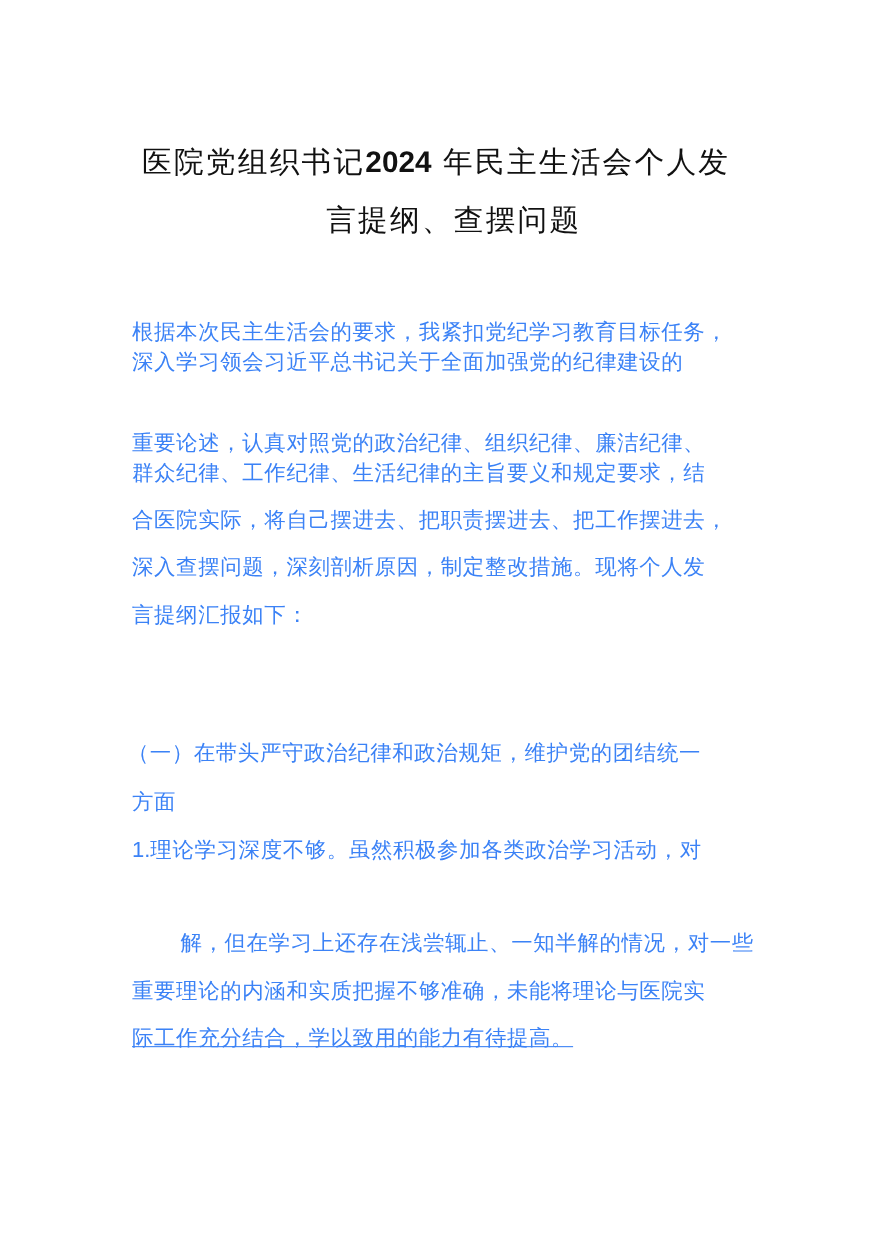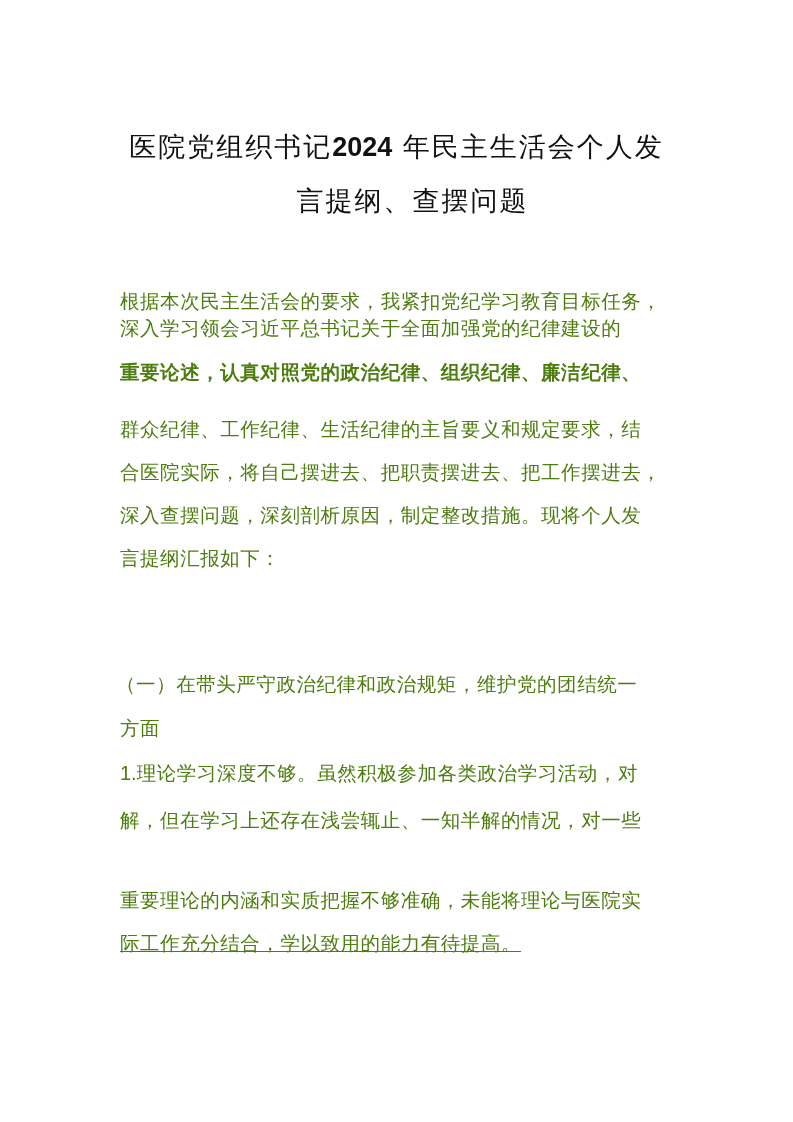--- a/index.html
+++ b/index.html
@@ -3,41 +3,41 @@
 <meta charset="utf-8">
 <style>
   html, body { margin: 0; padding: 0; background: #ffffff; }
   body { width: 793px; height: 1122px; position: relative; overflow: hidden;
          font-family: "DejaVu Sans", "Liberation Sans", sans-serif; color: #111; }
   .page { position: absolute; left: 0; top: 0; width: 793px; height: 1122px; background: #fff; padding-left: 33px; }
   .title-line { position: absolute; left: 0; width: 793px; text-align: center;
                 font-size: 27px; line-height: 34px; letter-spacing: 2px; color: #111; }
   .title-line b { font-family: "Liberation Sans", sans-serif; font-weight: bold; letter-spacing: 0; }
   .line { position: absolute; left: 120px; width: 560px; font-size: 19.5px; line-height: 26px;
-          white-space: nowrap; color: #4d7c0f; letter-spacing: 0.55px; }
+          white-space: nowrap; color: #3b82f6; letter-spacing: 0.55px; }
   .num { font-family: "Liberation Sans", sans-serif; font-size: 20px; letter-spacing: 0; }
 </style>
 </head>
 <body>
 
 <div class="page">
 
   <div class="title-line" style="top:130px;"><span>医院党组织书记</span><b>2024</b> <span>年民主生活会个人发</span></div>
   <div class="title-line" style="top:184px;margin-left:16px;">言提纲、查摆问题</div>
 
   <div class="line" style="top:289px;">根据本次民主生活会的要求，我紧扣党纪学习教育目标任务，</div>
   <div class="line" style="top:316px;">深入学习领会习近平总书记关于全面加强党的纪律建设的</div>
-  <div class="line" style="top:360px;font-weight:bold;">重要论述，认真对照党的政治纪律、组织纪律、廉洁纪律、</div>
+  <div class="line" style="top:390px;">重要论述，认真对照党的政治纪律、组织纪律、廉洁纪律、</div>
   <div class="line" style="top:417px;">群众纪律、工作纪律、生活纪律的主旨要义和规定要求，结</div>
   <div class="line" style="top:503px;">深入查摆问题，深刻剖析原因，制定整改措施。现将个人发</div>
   <div class="line" style="top:460px;">合医院实际，将自己摆进去、把职责摆进去、把工作摆进去，</div>
   <div class="line" style="top:546px;">言提纲汇报如下：</div>
 
 
   <div class="line" style="top:672px; left:116px;">（一）在带头严守政治纪律和政治规矩，维护党的团结统一</div>
   <div class="line" style="top:716px;">方面</div>
 
   <div class="line" style="top:760px;"><span class="num">1.</span><span>理论学习深度不够。虽然积极参加各类政治学习活动，对</span></div>
-  <div class="line" style="top:808px;">解，但在学习上还存在浅尝辄止、一知半解的情况，对一些</div>
+  <div class="line" style="top:845px;margin-left:44px;">解，但在学习上还存在浅尝辄止、一知半解的情况，对一些</div>
   <div class="line" style="top:888px;">重要理论的内涵和实质把握不够准确，未能将理论与医院实</div>
   <div class="line" style="top:931px;text-decoration:underline;">际工作充分结合，学以致用的能力有待提高。</div>
 
 </div>
 
 </body></html>

